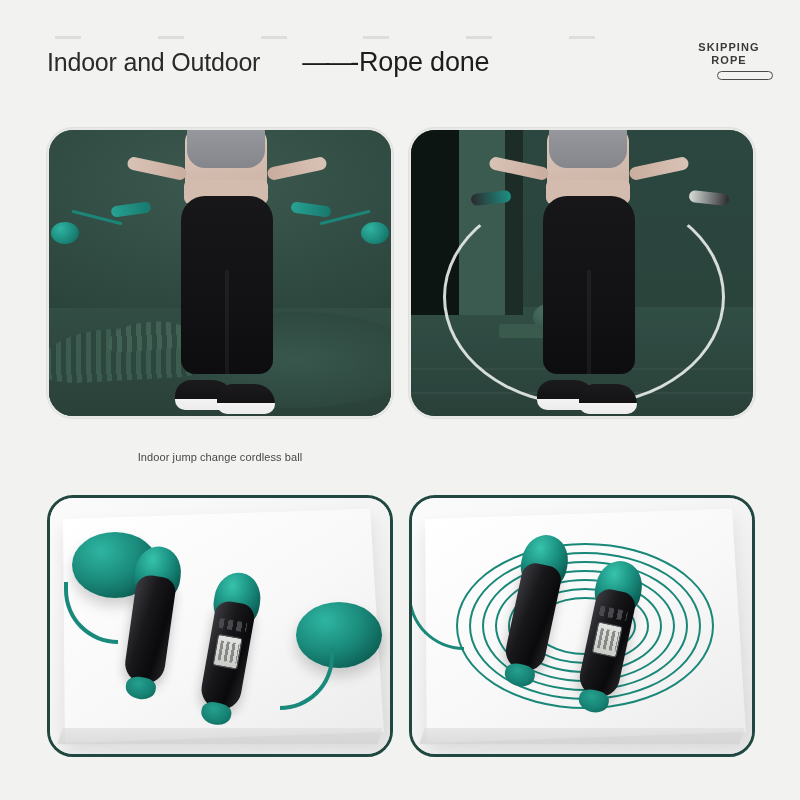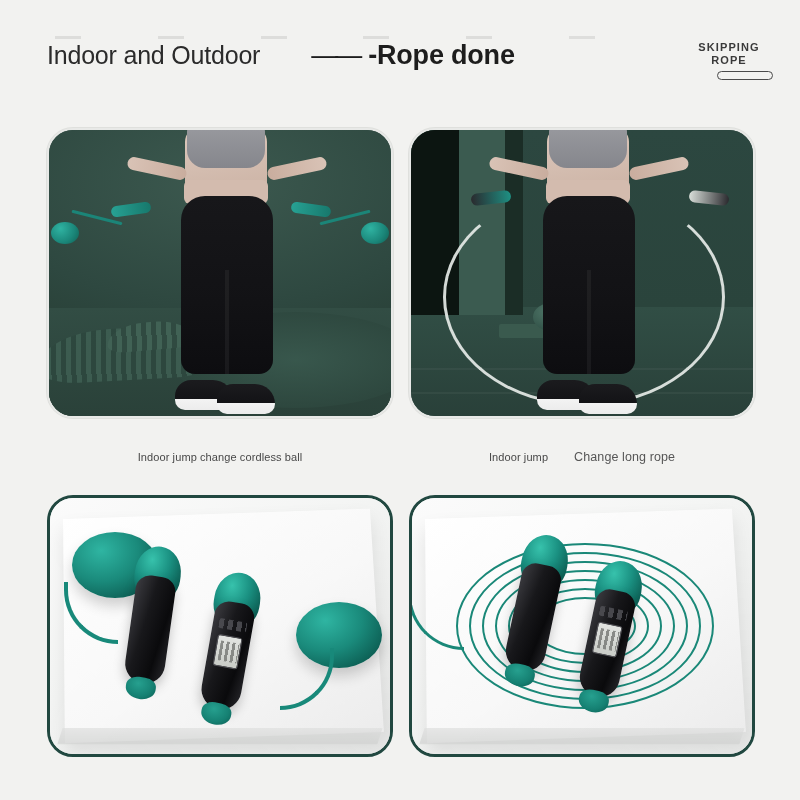--- a/index.html
+++ b/index.html
@@ -25,21 +25,20 @@
     height: 118px;
   }
 
   .header-title-wrap {
     position: absolute;
     left: 47px;
     top: 40px;
     display: flex;
     align-items: baseline;
     white-space: nowrap;
-    gap: 9px;
   }
 
   .ghost-row {
     position: absolute;
     left: 55px;
     top: 36px;
     width: 540px;
     height: 12px;
     opacity: 0.10;
     pointer-events: none;
@@ -64,22 +63,23 @@
     font-size: 27px;
     color: #1d1d1d;
     margin-left: 42px;
     letter-spacing: -3px;
     font-weight: 400;
   }
 
   .title-sub {
     font-size: 27px;
     color: #1d1d1d;
-    font-weight: 700;
+    font-weight: 400;
     letter-spacing: -0.2px;
+    margin-top: 7px;
   }
 
   
   .logo {
     position: absolute;
     right: 27px;
     top: 41px;
     width: 88px;
     text-align: center;
   }
@@ -581,24 +581,20 @@
     </div>
 
   </div>
 
   <div class="caption-row">
 
     <div class="caption-cell">
       <span class="cap-lg">Indoor jump change cordless ball</span>
     </div>
 
-    <div class="caption-cell">
-      <span class="cap-lg">Indoor jump</span>
-      <span class="cap-sm">Change long rope</span>
-    </div>
 
   </div>
 
   <div class="row">
 
     <div class="cell">
       <div class="product-panel">
         <div class="prod-surface"></div>
         <div class="prod-board"></div>
         <div class="prod-board-edge"></div>

